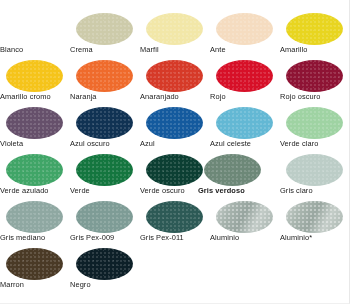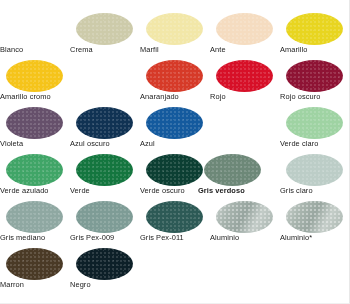--- a/index.html
+++ b/index.html
@@ -91,20 +91,24 @@
       <div class="swatch-label">Ante</div>
     </div>
     <div class="swatch-cell" style="left: 280px; top: 9px;">
       <div class="swatch-oval" title="Amarillo" style="background-color: rgb(232, 213, 32);"></div>
       <div class="swatch-label">Amarillo</div>
     </div>
     <div class="swatch-cell" style="left: 0px; top: 56px;">
       <div class="swatch-oval" title="Amarillo cromo" style="background-color: rgb(245, 196, 26);"></div>
       <div class="swatch-label">Amarillo cromo</div>
     </div>
+    <div class="swatch-cell" style="left: 70px; top: 56px;">
+      <div class="swatch-oval" title="Naranja" style="background-color: rgb(239, 107, 44);"></div>
+      <div class="swatch-label">Naranja</div>
+    </div>
     <div class="swatch-cell" style="left: 140px; top: 56px;">
       <div class="swatch-oval" title="Anaranjado" style="background-color: rgb(214, 58, 40);"></div>
       <div class="swatch-label">Anaranjado</div>
     </div>
     <div class="swatch-cell" style="left: 210px; top: 56px;">
       <div class="swatch-oval" title="Rojo" style="background-color: rgb(215, 16, 40);"></div>
       <div class="swatch-label">Rojo</div>
     </div>
     <div class="swatch-cell" style="left: 280px; top: 56px;">
       <div class="swatch-oval" title="Rojo oscuro" style="background-color: rgb(142, 19, 52);"></div>
@@ -114,20 +118,24 @@
       <div class="swatch-oval" title="Violeta" style="background-color: rgb(102, 80, 107);"></div>
       <div class="swatch-label">Violeta</div>
     </div>
     <div class="swatch-cell" style="left: 70px; top: 103px;">
       <div class="swatch-oval" title="Azul oscuro" style="background-color: rgb(16, 50, 83);"></div>
       <div class="swatch-label">Azul oscuro</div>
     </div>
     <div class="swatch-cell" style="left: 140px; top: 103px;">
       <div class="swatch-oval" title="Azul" style="background-color: rgb(20, 90, 158);"></div>
       <div class="swatch-label">Azul</div>
+    </div>
+    <div class="swatch-cell" style="left: 210px; top: 103px;">
+      <div class="swatch-oval" title="Azul celeste" style="background-color: rgb(99, 184, 212);"></div>
+      <div class="swatch-label">Azul celeste</div>
     </div>
     <div class="swatch-cell" style="left: 280px; top: 103px;">
       <div class="swatch-oval" title="Verde claro" style="background-color: rgb(159, 211, 163);"></div>
       <div class="swatch-label">Verde claro</div>
     </div>
     <div class="swatch-cell" style="left: 0px; top: 150px;">
       <div class="swatch-oval" title="Verde azulado" style="background-color: rgb(64, 165, 103);"></div>
       <div class="swatch-label">Verde azulado</div>
     </div>
     <div class="swatch-cell" style="left: 70px; top: 150px;">

